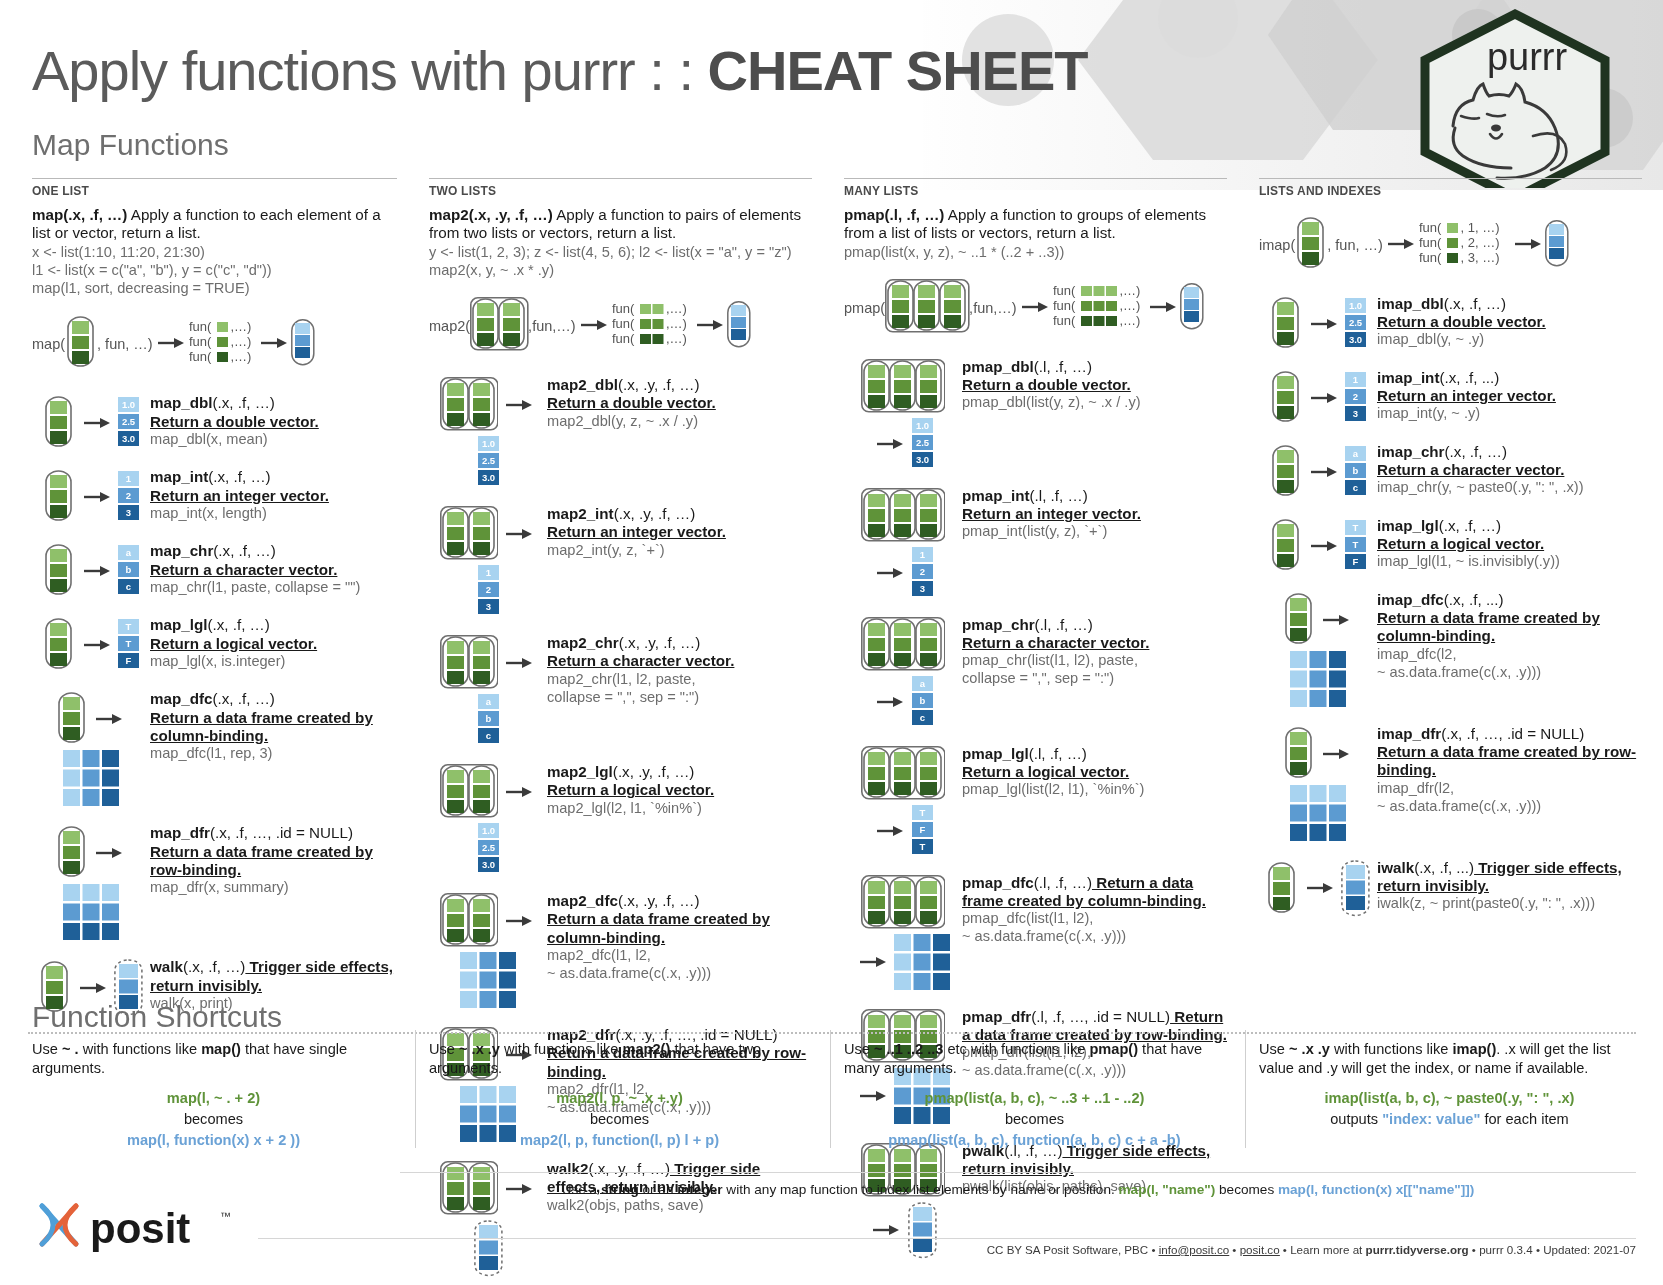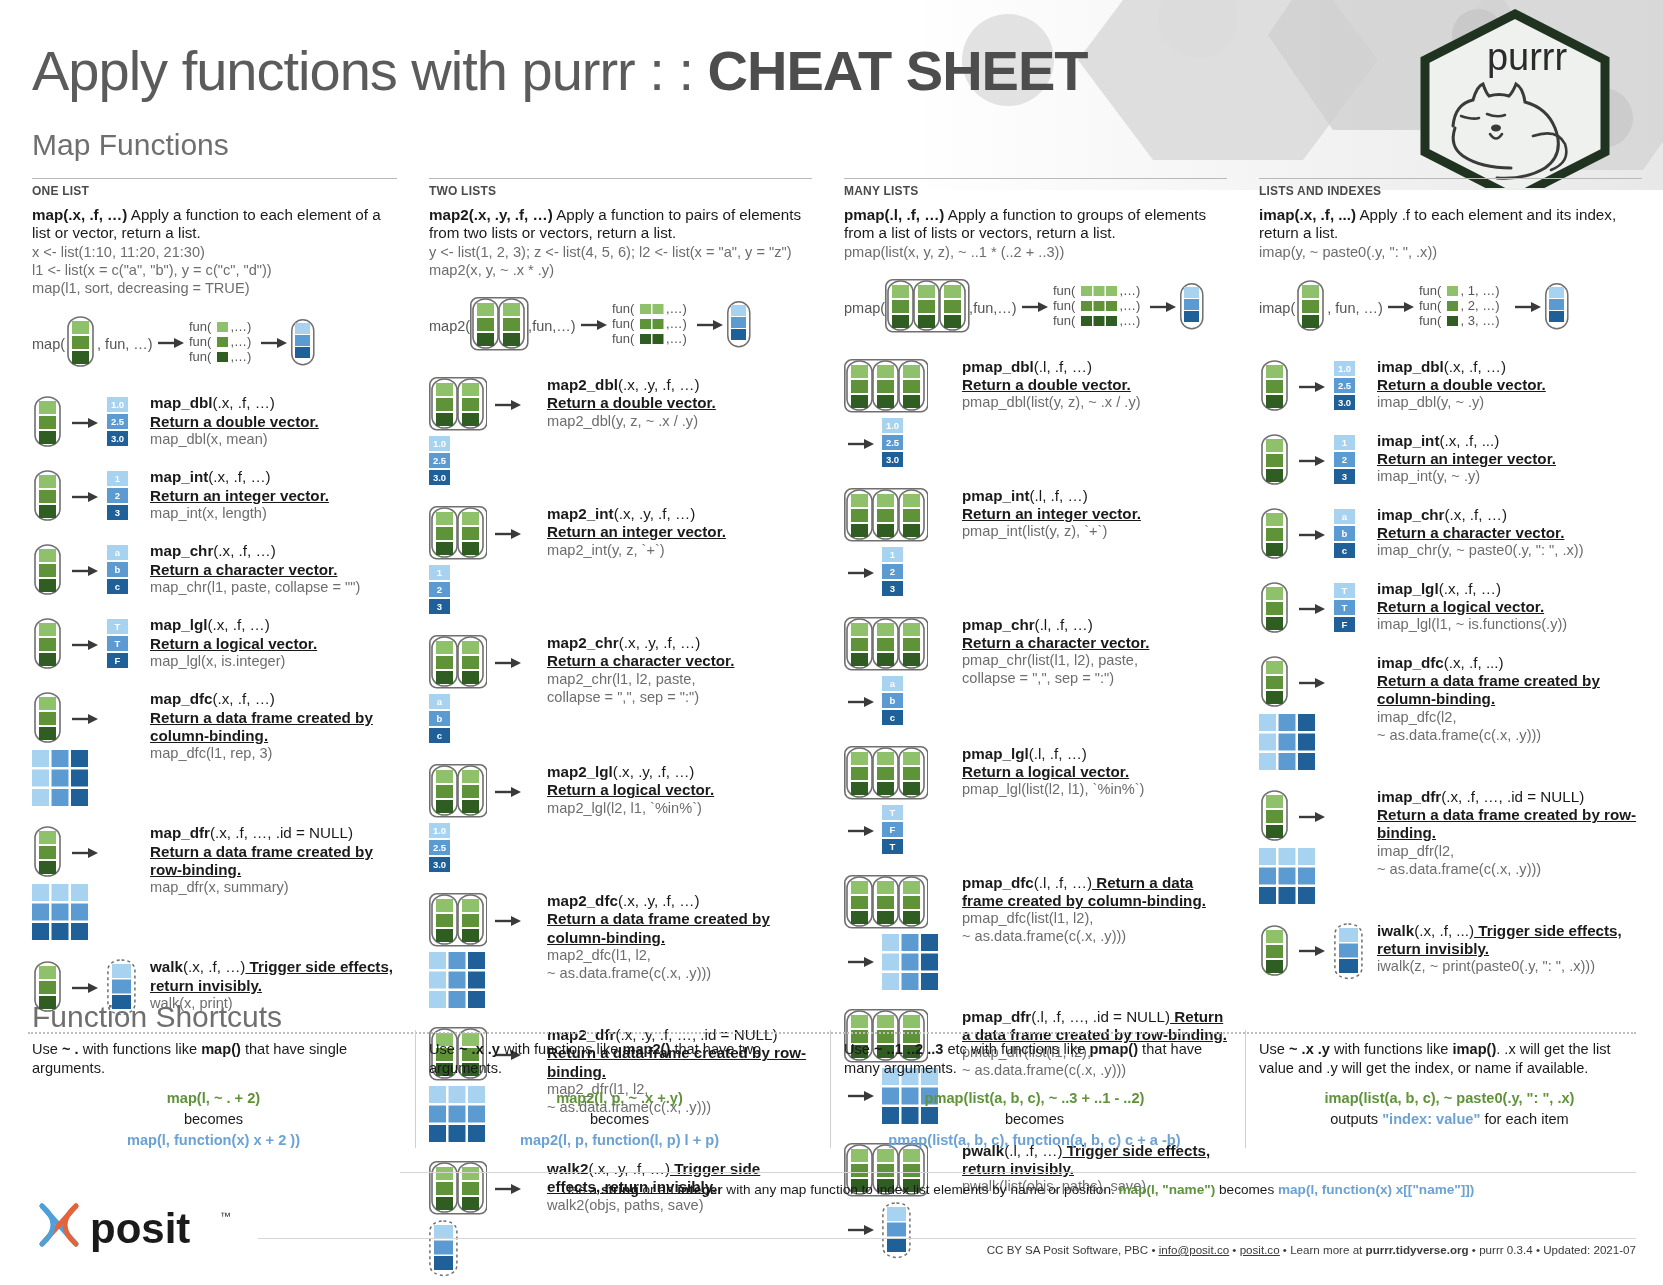--- a/index.html
+++ b/index.html
@@ -38,21 +38,21 @@
   .intro b { font-weight:700; }
   .intro .code { color:#6d6d6d; display:block; line-height:1.25; font-size:14.6px;}
 
   
   .flow { margin:14px 0 16px 0; display:flex; align-items:center; height:66px; font-size:14.5px; color:#555; }
   .flow svg { overflow:visible; }
 
   
   .rows { margin-top:2px; }
   .frow { display:flex; align-items:flex-start; margin-bottom:13px; }
-  .fglyph { flex:0 0 auto; width:118px; padding-top:2px; }
+  .fglyph { flex:0 0 auto; width:118px; padding-top:2px;text-align:center; }
   .ftext { flex:1 1 auto; font-size:15.2px; line-height:1.20; padding-top:1px; }
   .ftext .sig { font-weight:400; }
   .ftext .sig b { font-weight:700; }
   .ftext .desc { font-weight:700;text-decoration:underline; }
   .ftext .ex { color:#6d6d6d; font-weight:400; font-size:14.6px; line-height:1.22; display:block;}
 
   
   .short-wrap { position:absolute; left:0; top:1040px; width:1663px; display:flex; }
   .short-col { width:415px; padding:0 20px 0 14px; position:relative; }
   .short-col:nth-child(1){ padding-left:32px; }
@@ -919,24 +919,20 @@
         </div>
         <div class="ftext">
           <span class="sig"><b>pwalk</b>(.l, .f, …)</span><span class="desc"> Trigger side effects, return invisibly.</span><span class="ex">pwalk(list(objs, paths), save)</span>
         </div>
       </div>
       </div>
     </div>
     <div class="col">
     <div class="col-rule"></div>
     <div class="col-title">LISTS AND INDEXES</div>
-    <div class="intro">
-      <b>imap(</b><b>.x, .f, ...)</b><span> Apply .f to each element and its index, return a list.</span>
-      <span class="code">imap(y, ~ paste0(.y, ": ", .x))</span>
-    </div>
     <div class="flow">
     <span style="white-space:nowrap">imap(</span>
     <span style="display:inline-block;vertical-align:middle"><svg width="32" height="55" viewBox="0 0 32 55">
             <rect x="3" y="2" width="25" height="49" rx="12.5" ry="11" fill="#fff" stroke="#6f6f6f" stroke-width="1.6"></rect>
             <rect x="7" y="6" width="17" height="13" fill="#8fc06a"></rect>
             <rect x="7" y="21" width="17" height="13" fill="#5f9339"></rect>
             <rect x="7" y="36" width="17" height="13" fill="#2f5d22"></rect>
           </svg></span>
     <span style="white-space:nowrap">, fun, …)</span>
     <span style="margin:0 5px"><svg width="26" height="14" viewBox="0 0 26 14">
@@ -1056,21 +1052,21 @@
           <span style="display:inline-block;vertical-align:middle"><svg width="21" height="51" viewBox="0 0 21 51">
                 <rect x="0" y="0" width="21" height="15" fill="#a8d3f0"></rect>
                 <text x="10.5" y="11" font-family="Liberation Sans, sans-serif" font-size="9.5" font-weight="700" fill="#ffffff" text-anchor="middle">T</text>
                 <rect x="0" y="17" width="21" height="15" fill="#5c9bd1"></rect>
                 <text x="10.5" y="28" font-family="Liberation Sans, sans-serif" font-size="9.5" font-weight="700" fill="#ffffff" text-anchor="middle">T</text>
                 <rect x="0" y="34" width="21" height="15" fill="#1f6098"></rect>
                 <text x="10.5" y="45" font-family="Liberation Sans, sans-serif" font-size="9.5" font-weight="700" fill="#ffffff" text-anchor="middle">F</text>
               </svg></span>
         </div>
         <div class="ftext">
-          <span class="sig"><b>imap_lgl</b>(.x, .f, …)</span><span class="desc" style="display:block">Return a logical vector.</span><span class="ex">imap_lgl(l1, ~ is.functions(.y))</span>
+          <span class="sig"><b>imap_lgl</b>(.x, .f, …)</span><span class="desc" style="display:block">Return a logical vector.</span><span class="ex">imap_lgl(l1, ~ is.invisibly(.y))</span>
         </div>
       </div>
       <div class="frow">
         <div class="fglyph">
           <span style="display:inline-block;vertical-align:middle"><svg width="32" height="55" viewBox="0 0 32 55">
                 <rect x="3" y="2" width="25" height="49" rx="12.5" ry="11" fill="#fff" stroke="#6f6f6f" stroke-width="1.6"></rect>
                 <rect x="7" y="6" width="17" height="13" fill="#8fc06a"></rect>
                 <rect x="7" y="21" width="17" height="13" fill="#5f9339"></rect>
                 <rect x="7" y="36" width="17" height="13" fill="#2f5d22"></rect>
               </svg></span>

